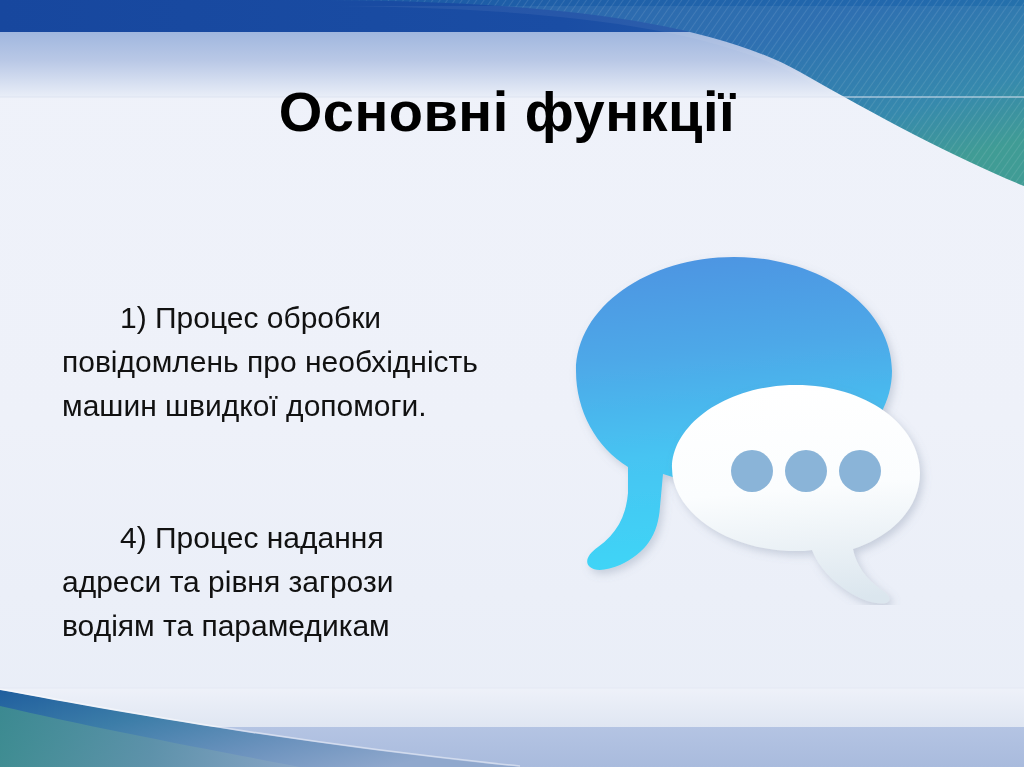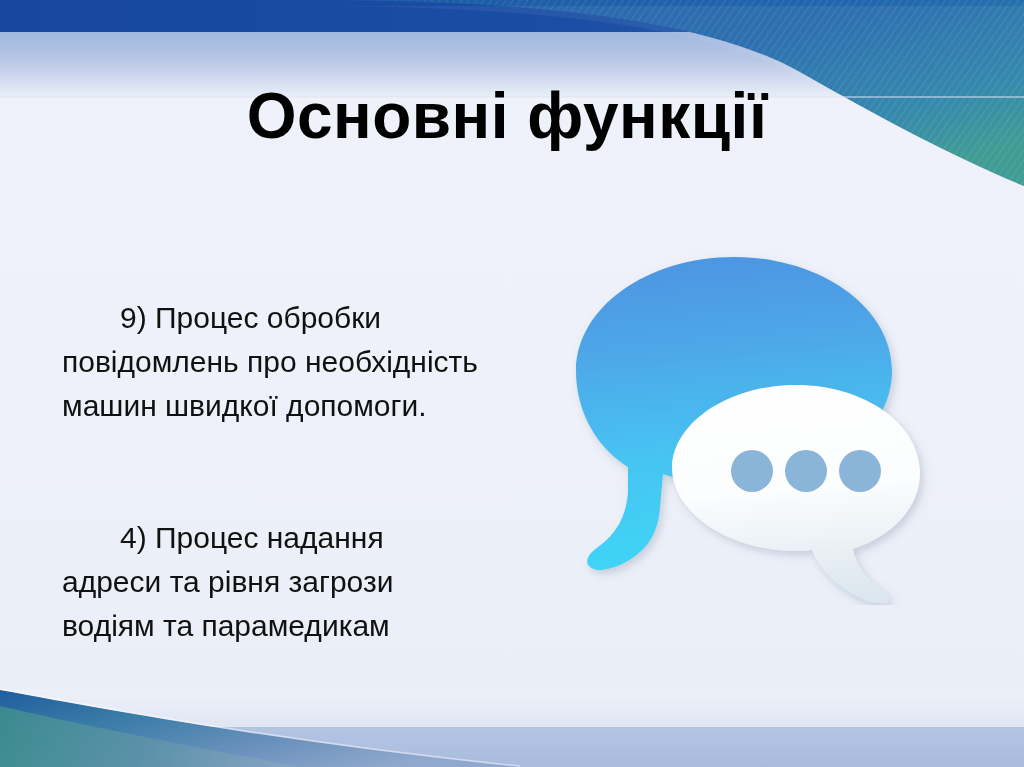--- a/index.html
+++ b/index.html
@@ -27,21 +27,21 @@
     height: 767px;
   }
 
   
   .slide-title {
     position: absolute;
     left: 0;
     top: 82px;
     width: 1024px;
     text-align: center;
-    font-size: 64px;
+    font-size: 56px;
     font-weight: bold;
     color: #000000;
     letter-spacing: 0.5px;
     line-height: 1.08;
     z-index: 6;
     padding-right: 10px;
     box-sizing: border-box;
   }
 
   .body-text {
@@ -167,21 +167,21 @@
       <path d="M 0,689 C 120,711 300,744 520,766" fill="none" stroke="#ffffff" stroke-opacity="0.45" stroke-width="1.5"></path>
 
       <line x1="0" y1="97" x2="1024" y2="97" stroke="#dde3f0" stroke-width="1"></line>
       <line x1="0" y1="688" x2="1024" y2="688" stroke="#e4e9f4" stroke-width="1"></line>
     </g>
   </svg>
 
   <div class="slide-title">Основні функції</div>
 
   <div class="body-text">
-    <p class="para">9) Процес обробки повідомлень про необхідність машин швидкої допомоги.</p>
+    <p class="para">1) Процес обробки повідомлень про необхідність машин швидкої допомоги.</p>
     <p class="para">4) Процес надання адреси та рівня загрози водіям та парамедикам</p>
   </div>
 
   <svg class="illustration" viewBox="0 0 400 360" width="400" height="360">
     <defs>
       <linearGradient id="blueBubble" x1="0.35" y1="0" x2="0.45" y2="1">
         <stop offset="0%" stop-color="#4e95e2"></stop>
         <stop offset="30%" stop-color="#4ea8e8"></stop>
         <stop offset="62%" stop-color="#46c4f2"></stop>
         <stop offset="100%" stop-color="#3fd6f7"></stop>

